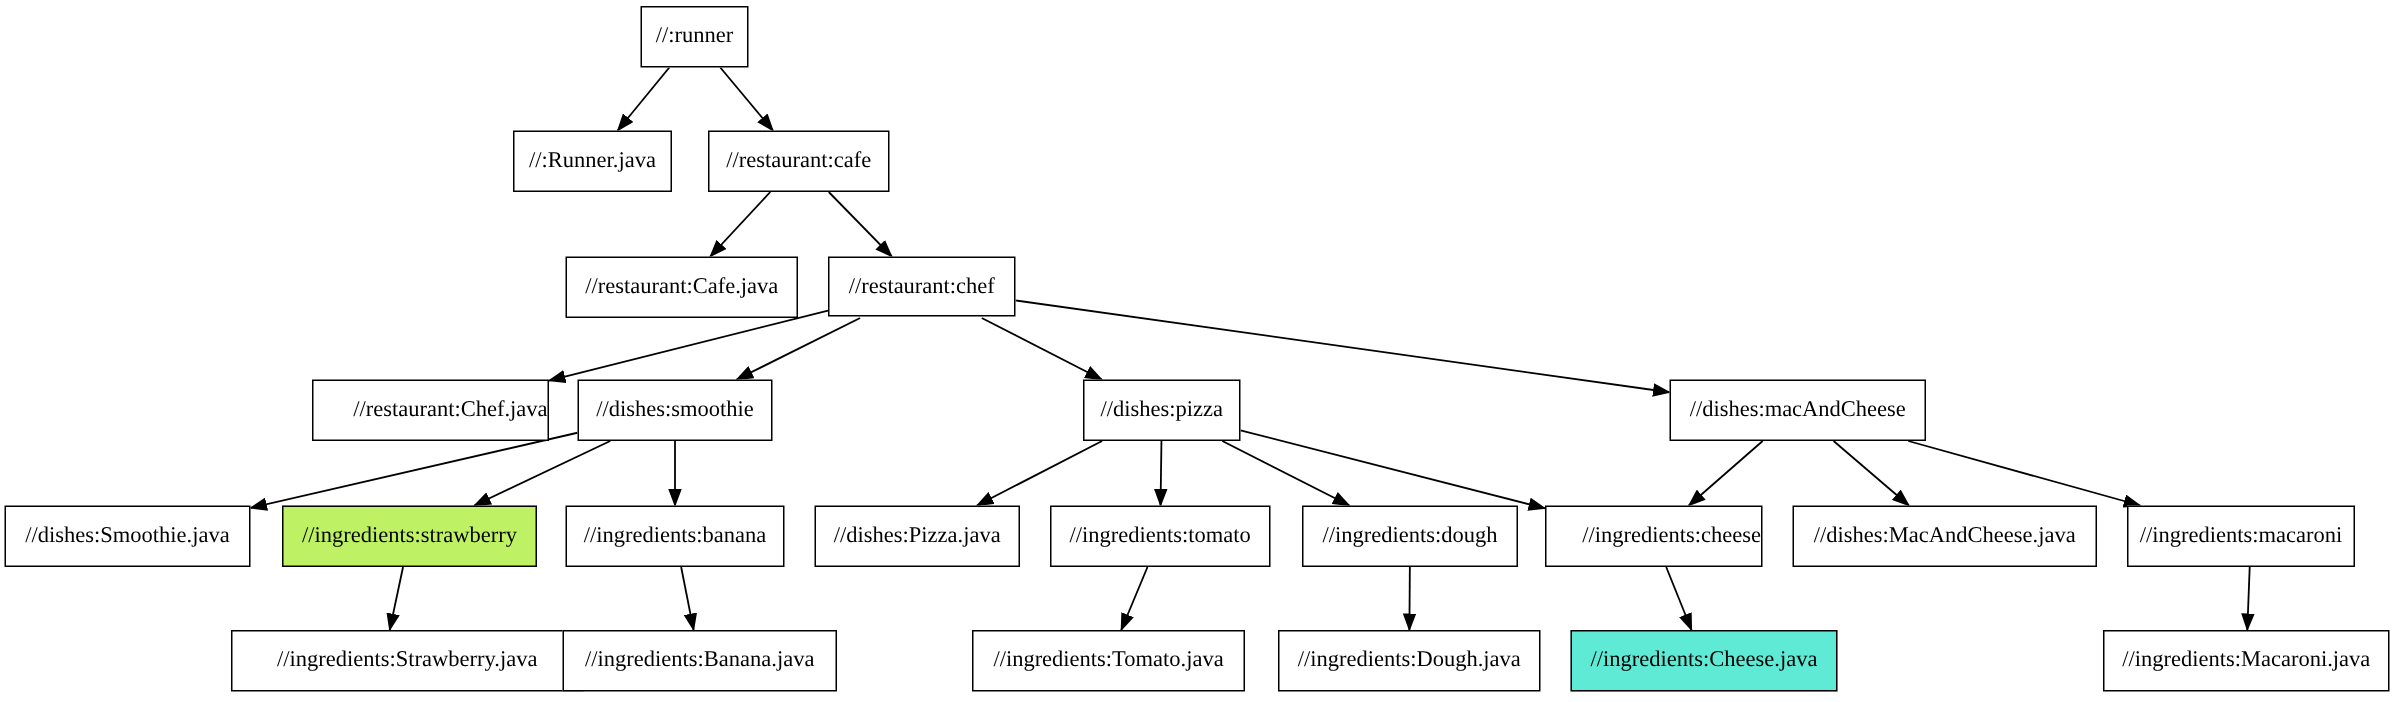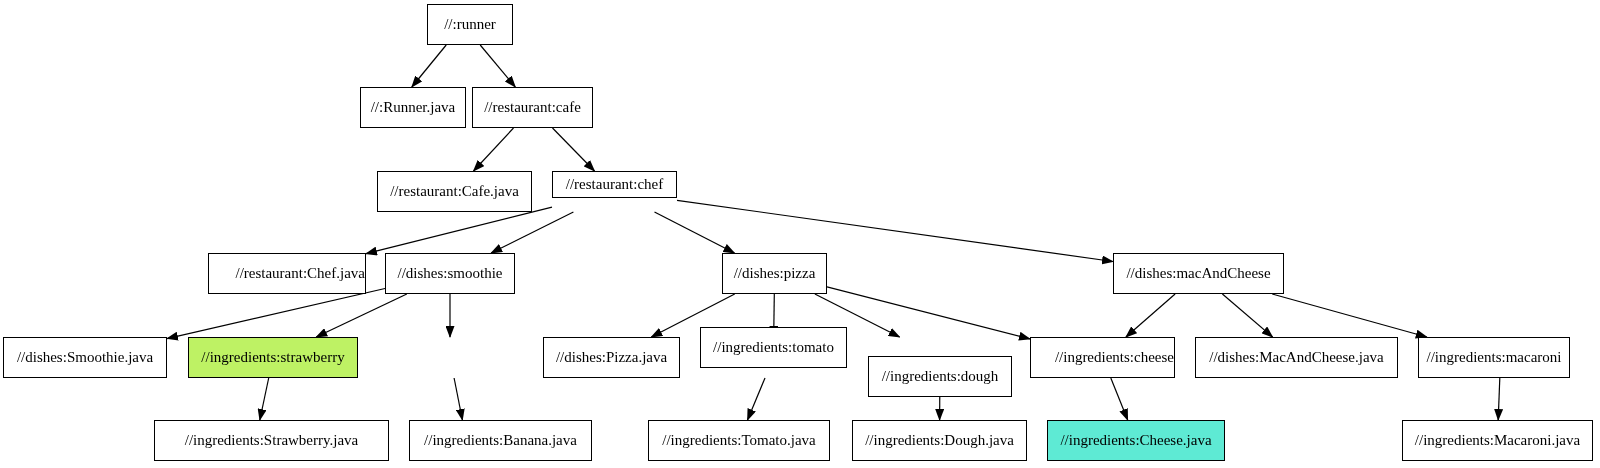--- a/index.html
+++ b/index.html
@@ -72,75 +72,78 @@
         <line x1="1175.1" y1="294.0" x2="1125.9" y2="337.0" stroke="#000000" marker-end="url(#arrowhead)"></line>
         <line x1="1222.4" y1="294.0" x2="1272.6" y2="337.0" stroke="#000000" marker-end="url(#arrowhead)"></line>
         <line x1="1272.2" y1="294.0" x2="1426.8" y2="337.0" stroke="#000000" marker-end="url(#arrowhead)"></line>
         <line x1="765.0" y1="378.0" x2="747.5" y2="420.0" stroke="#000000" marker-end="url(#arrowhead)"></line>
         <line x1="939.9" y1="378.0" x2="939.6" y2="420.0" stroke="#000000" marker-end="url(#arrowhead)"></line>
         <line x1="1110.8" y1="378.0" x2="1127.7" y2="420.0" stroke="#000000" marker-end="url(#arrowhead)"></line>
         <line x1="1499.8" y1="378.0" x2="1498.2" y2="420.0" stroke="#000000" marker-end="url(#arrowhead)"></line>
       </g>
   </svg>
 
-<div class="node" style="left: 427px; top: 4px; width: 86px; height: 41px; background: rgb(255, 255, 255); border-color: rgb(0, 0, 0);">
+<div class="node" style="left: 427px; top: 4px; width: 72px; height: 41px; background: rgb(255, 255, 255); border-color: rgb(0, 0, 0);">
       <span>//:runner</span>
     </div>
-    <div class="node" style="left: 342px; top: 87px; width: 106px; height: 41px; background: rgb(255, 255, 255); border-color: rgb(0, 0, 0); margin-left: 18px;">
+    <div class="node" style="left: 342px; top: 87px; width: 106px; height: 41px; background: rgb(255, 255, 255); border-color: rgb(0, 0, 0);">
       <span>//:Runner.java</span>
     </div>
     <div class="node" style="left: 472px; top: 87px; width: 121px; height: 41px; background: rgb(255, 255, 255); border-color: rgb(0, 0, 0);">
       <span>//restaurant:cafe</span>
     </div>
     <div class="node" style="left: 377px; top: 171px; width: 155px; height: 41px; background: rgb(255, 255, 255); border-color: rgb(0, 0, 0);">
       <span>//restaurant:Cafe.java</span>
     </div>
-    <div class="node" style="left: 552px; top: 171px; width: 125px; height: 27px; background: rgb(255, 255, 255); border-color: rgb(0, 0, 0);">
+    <div class="node" style="left: 552px; top: 171px; width: 125px; height: 40px; background: rgb(255, 255, 255); border-color: rgb(0, 0, 0);">
       <span>//restaurant:chef</span>
     </div>
     <div class="node" style="left: 208px; top: 253px; width: 158px; height: 41px; background: rgb(255, 255, 255); border-color: rgb(0, 0, 0); justify-content: flex-end;">
       <span>//restaurant:Chef.java</span>
     </div>
     <div class="node" style="left: 385px; top: 253px; width: 130px; height: 41px; background: rgb(255, 255, 255); border-color: rgb(0, 0, 0); text-align: center;">
       <span>//dishes:smoothie</span>
     </div>
     <div class="node" style="left: 722px; top: 253px; width: 105px; height: 41px; background: rgb(255, 255, 255); border-color: rgb(0, 0, 0);">
       <span>//dishes:pizza</span>
     </div>
     <div class="node" style="left: 1113px; top: 253px; width: 171px; height: 41px; background: rgb(255, 255, 255); border-color: rgb(0, 0, 0);">
       <span>//dishes:macAndCheese</span>
     </div>
     <div class="node" style="left: 3px; top: 337px; width: 164px; height: 41px; background: rgb(255, 255, 255); border-color: rgb(0, 0, 0);">
       <span>//dishes:Smoothie.java</span>
     </div>
     <div class="node" style="left: 188px; top: 337px; width: 170px; height: 41px; background: #bef264; border-color: rgb(0, 0, 0);">
       <span>//ingredients:strawberry</span>
     </div>
+    <div class="node" style="left: 377px; top: 337px; width: 146px; height: 41px; background: rgb(255, 255, 255); border-color: rgb(0, 0, 0);">
+      <span>//ingredients:banana</span>
+    </div>
     <div class="node" style="left: 543px; top: 337px; width: 137px; height: 41px; background: rgb(255, 255, 255); border-color: rgb(0, 0, 0);">
       <span>//dishes:Pizza.java</span>
     </div>
-    <div class="node" style="left: 700px; top: 327px; width: 147px; height: 41px; background: rgb(255, 255, 255); border-color: rgb(0, 0, 0);">
+    <div class="node" style="left: 700px; top: 337px; width: 147px; height: 41px; background: rgb(255, 255, 255); border-color: rgb(0, 0, 0);">
       <span>//ingredients:tomato</span>
     </div>
-    <div class="node" style="left: 868px; top: 337px; width: 144px; height: 41px; background: rgb(255, 255, 255); border-color: rgb(0, 0, 0); margin-top: 19px;">
+    <div class="node" style="left: 868px; top: 337px; width: 144px; height: 41px; background: rgb(255, 255, 255); border-color: rgb(0, 0, 0);">
       <span>//ingredients:dough</span>
     </div>
     <div class="node" style="left: 1030px; top: 337px; width: 145px; height: 41px; background: rgb(255, 255, 255); border-color: rgb(0, 0, 0); justify-content: flex-end;">
       <span>//ingredients:cheese</span>
     </div>
     <div class="node" style="left: 1195px; top: 337px; width: 203px; height: 41px; background: rgb(255, 255, 255); border-color: rgb(0, 0, 0);">
       <span>//dishes:MacAndCheese.java</span>
     </div>
     <div class="node" style="left: 1418px; top: 337px; width: 152px; height: 41px; background: rgb(255, 255, 255); border-color: rgb(0, 0, 0);">
       <span>//ingredients:macaroni</span>
     </div>
     <div class="node" style="left: 154px; top: 420px; width: 235px; height: 41px; background: rgb(255, 255, 255); border-color: rgb(0, 0, 0);">
       <span>//ingredients:Strawberry.java</span>
     </div>
-    <div class="node" style="left: 375px; top: 420px; width: 183px; height: 41px; background: rgb(255, 255, 255); border-color: rgb(0, 0, 0); margin-left: 34px;">
+    <div class="node" style="left: 375px; top: 420px; width: 183px; height: 41px; background: rgb(255, 255, 255); border-color: rgb(0, 0, 0);">
       <span>//ingredients:Banana.java</span>
     </div>
     <div class="node" style="left: 648px; top: 420px; width: 182px; height: 41px; background: rgb(255, 255, 255); border-color: rgb(0, 0, 0);">
       <span>//ingredients:Tomato.java</span>
     </div>
     <div class="node" style="left: 852px; top: 420px; width: 175px; height: 41px; background: rgb(255, 255, 255); border-color: rgb(0, 0, 0);">
       <span>//ingredients:Dough.java</span>
     </div>
     <div class="node" style="left: 1047px; top: 420px; width: 178px; height: 41px; background: #5eead4; border-color: rgb(0, 0, 0);">
       <span>//ingredients:Cheese.java</span>

